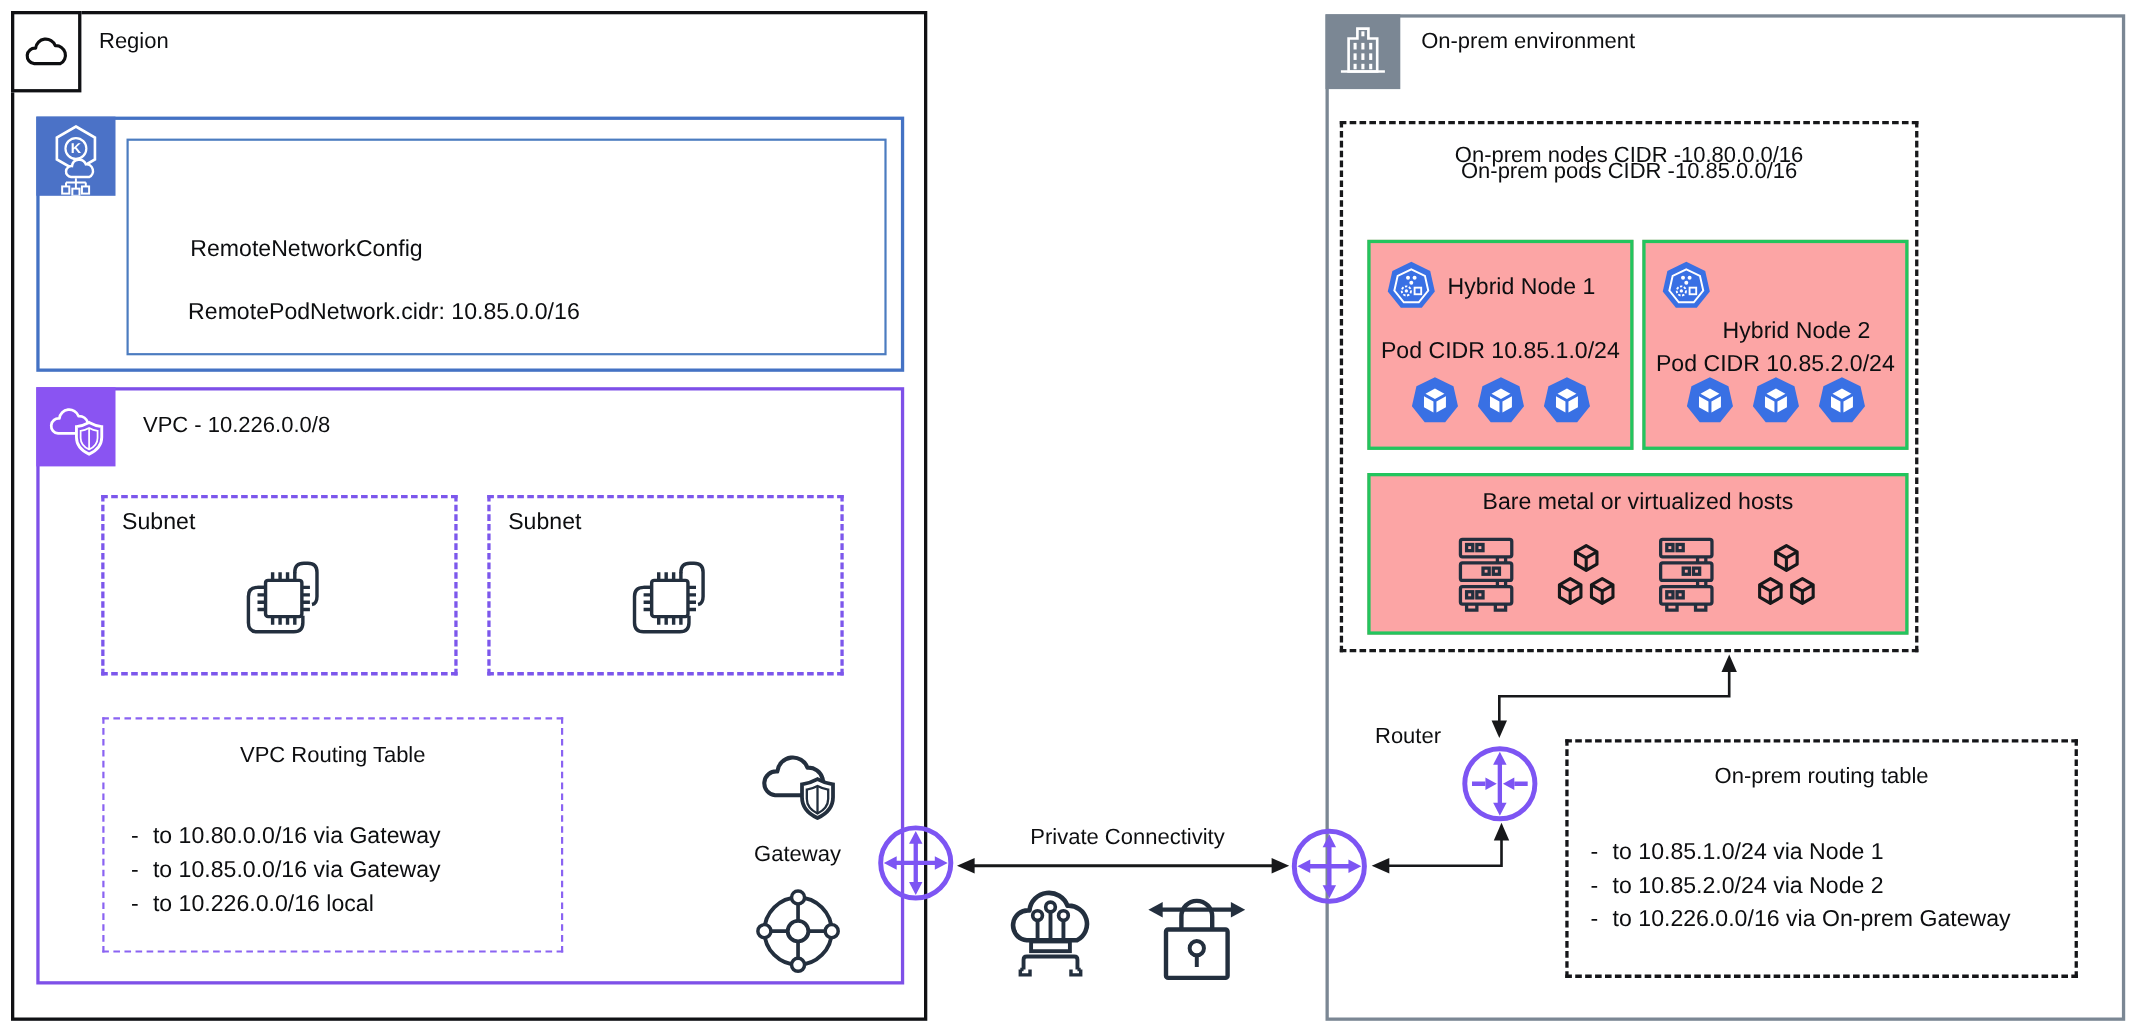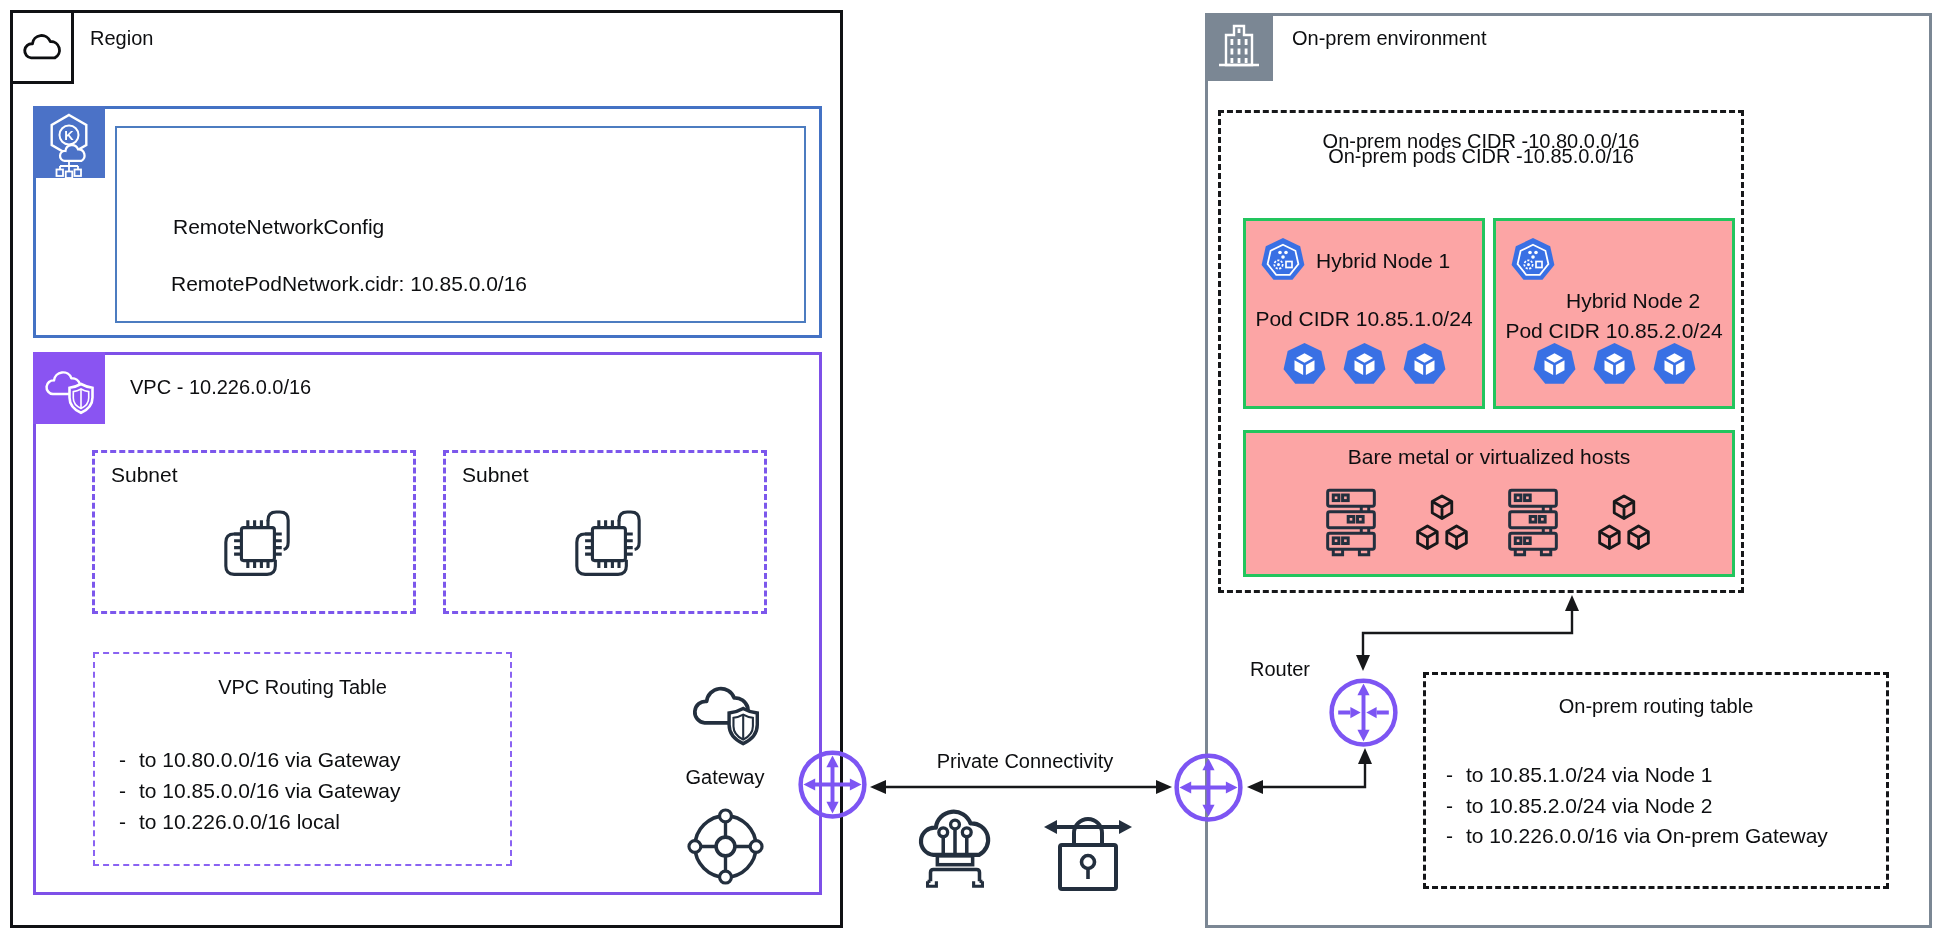--- a/index.html
+++ b/index.html
@@ -119,21 +119,21 @@
 
   <div class="abs vpc-box" style="left:33px;top:352px;width:789px;height:543px;"></div>
   <div class="abs sq-icon" style="left:33px;top:352px;width:72px;height:72px;background:#8A54F2;">
     <svg width="72" height="72" viewBox="0 0 72 72">
       <path d="M19 42 A11 11 0 1 1 21 20 A14.5 14.5 0 0 1 49 16.5 A13.5 13.5 0 0 1 56 42 Z" transform="translate(8,16) scale(0.62)" fill="none" stroke="#fff" stroke-width="4" stroke-linejoin="round"></path>
       <path d="M48 32 c4 2.2 8 3.4 11.5 3.8 v9.6 c0 8.4 -6.8 13.2 -11.5 15.4 c-4.7 -2.2 -11.5 -7 -11.5 -15.4 v-9.6 C40 35.4 44 34.2 48 32 z" fill="#8A54F2" stroke="#fff" stroke-width="2.6"></path>
       <path d="M48 37 c2.7 1.5 5.4 2.3 7.7 2.6 v6.5 c0 5.7 -4.6 9 -7.7 10.4 c-3.1 -1.4 -7.7 -4.7 -7.7 -10.4 v-6.5 c2.3 -0.3 5 -1.1 7.7 -2.6 z" fill="none" stroke="#fff" stroke-width="1.6"></path>
       <path d="M48 37 V56.5" stroke="#fff" stroke-width="1.6"></path>
     </svg>
   </div>
-  <div class="lbl fs22" style="left:130px;top:376px;">VPC - 10.226.0.0/16</div>
+  <div class="lbl fs22" style="left:130px;top:376px;">VPC - 10.226.0.0/8</div>
 
   <div class="abs subnet-box" style="left:92px;top:450px;width:324px;height:164px;">
     <div class="lbl fs21" style="left:16px;top:10px;">Subnet</div>
     <svg class="abs" style="left:118px;top:48px;" width="88" height="88">
         <use href="#sym-chip"></use>
       </svg>
   </div>
   <div class="abs subnet-box" style="left:443px;top:450px;width:324px;height:164px;">
     <div class="lbl fs21" style="left:16px;top:10px;">Subnet</div>
     <svg class="abs" style="left:118px;top:48px;" width="88" height="88">

